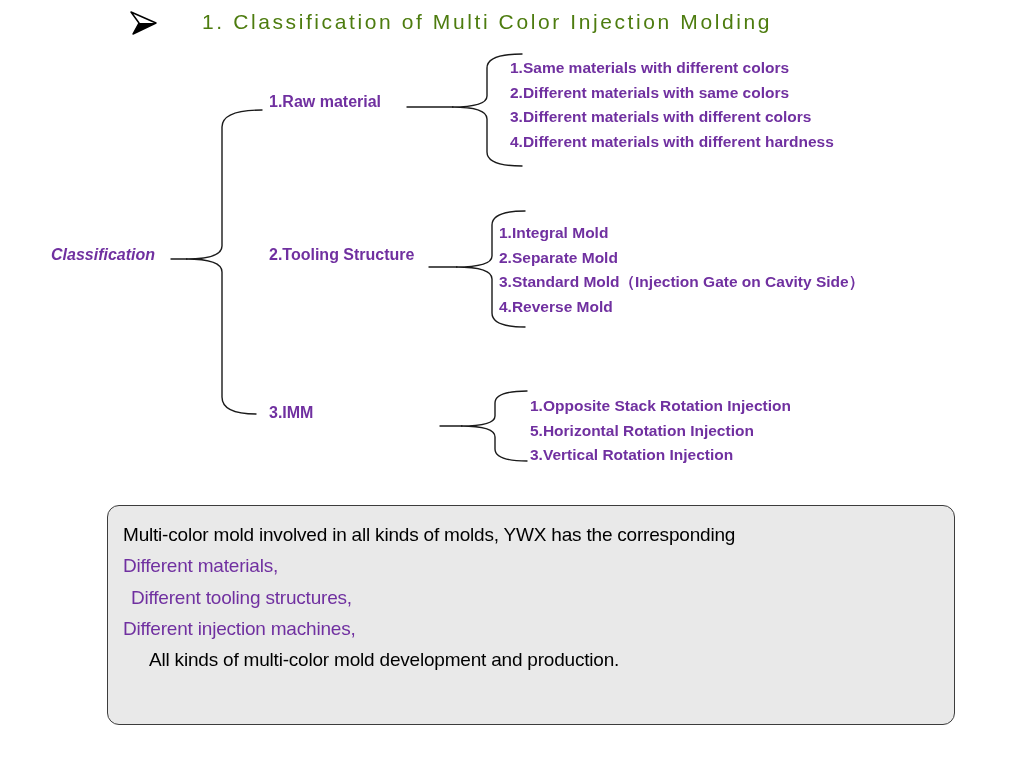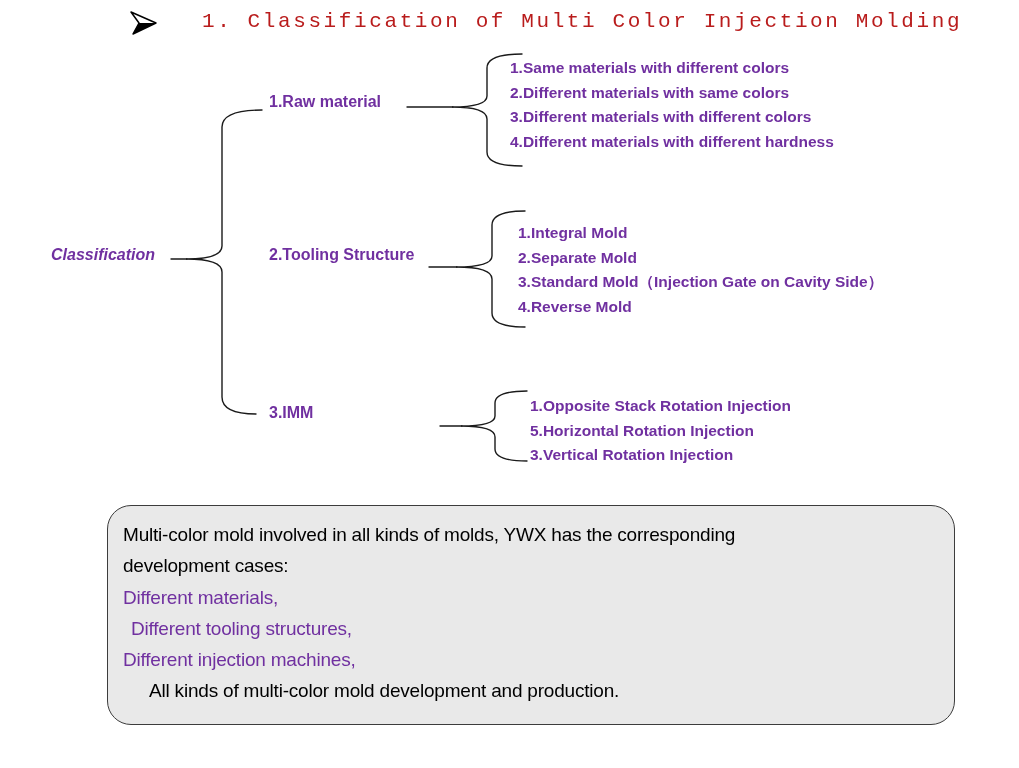--- a/index.html
+++ b/index.html
@@ -2,39 +2,39 @@
 <html style="--purple: #7030A0; --note-bg: #e9e9e9; --note-border: #3c3c3c;"><head>
 <meta charset="utf-8">
 <style>
   html,body { margin:0; padding:0; background:#fff; }
   .slide {
     position:relative; width:1019px; height:768px; background:#ffffff;
     font-family:"Liberation Sans", sans-serif; overflow:hidden;
   }
   .title {
     position:absolute; left:202px; top:10px;
-    font-family:Liberation Mono, monospace;
-    font-size:21px; letter-spacing:2.6px; color:#b91c1c; white-space:nowrap;
+    font-family:Liberation Sans, sans-serif;
+    font-size:21px; letter-spacing:2.6px; color:#4d7c0f; white-space:nowrap;
   }
   .bullet { position:absolute; left:128px; top:9px; width:32px; height:28px; }
   .tree-lines { position:absolute; left:0; top:0; pointer-events:none; }
   .tree-lines path, .tree-lines line { stroke:#1a1a1a; stroke-width:1.4; fill:none; stroke-linecap:round; }
   .node {
     position:absolute; color:var(--purple,#7030A0); font-weight:bold;
     font-size:16px; line-height:18px; white-space:nowrap;
   }
   .item-list { position:absolute; }
   .item {
     color:var(--purple,#7030A0); font-weight:bold; font-size:15.5px;
     height:24.5px; line-height:24.5px; white-space:nowrap;
   }
   .note {
     position:absolute; left:107px; top:505px; width:848px; height:220px;
     box-sizing:border-box; background:var(--note-bg,#e9e9e9);
-    border:1.5px solid var(--note-border,#3c3c3c); border-radius:24px;
+    border:1.5px solid var(--note-border,#3c3c3c); border-radius:12px;
     padding:13px 15px 0 15px;
   }
   .note-line { font-size:19px; line-height:31.3px; letter-spacing:-0.2px; white-space:nowrap; }
 </style>
 </head>
 <body>
 
 <div class="slide">
 
   <svg class="bullet" viewBox="0 0 32 28">
@@ -61,35 +61,34 @@
   <div class="node" style="left:269px; top:246px;text-align:center;">2.Tooling Structure</div>
   <div class="node" style="left:269px; top:404px;">3.IMM</div>
 
   <div class="item-list" style="left:510px; top:56px;">
     <div class="item">1.Same materials with different colors</div>
     <div class="item">2.Different materials with same colors</div>
     <div class="item">3.Different materials with different colors</div>
     <div class="item">4.Different materials with different hardness</div>
   </div>
 
-  <div class="item-list" style="left:518px; top:221px;">
+  <div class="item-list" style="left:499px; top:221px;">
     <div class="item">1.Integral Mold</div>
     <div class="item">2.Separate Mold</div>
     <div class="item">3.Standard Mold（Injection Gate on Cavity Side）</div>
     <div class="item">4.Reverse Mold</div>
   </div>
 
   <div class="item-list" style="left:530px; top:394px;">
     <div class="item">1.Opposite Stack Rotation Injection</div>
     <div class="item">5.Horizontal Rotation Injection</div>
     <div class="item">3.Vertical Rotation Injection</div>
   </div>
 
   <div class="note">
     <div class="note-line" style="color: rgb(0, 0, 0);">Multi-color mold involved in all kinds of molds, YWX has the corresponding</div>
-    <div class="note-line" style="color: rgb(0, 0, 0);">development cases:</div>
     <div class="note-line" style="color: rgb(112, 48, 160);">Different materials,</div>
     <div class="note-line" style="color: rgb(112, 48, 160); margin-left: 8px;">Different tooling structures,</div>
     <div class="note-line" style="color: rgb(112, 48, 160);">Different injection machines,</div>
     <div class="note-line" style="color: rgb(0, 0, 0); margin-left: 26px;">All kinds of multi-color mold development and production.</div>
   </div>
 
 </div>
 
 </body></html>

